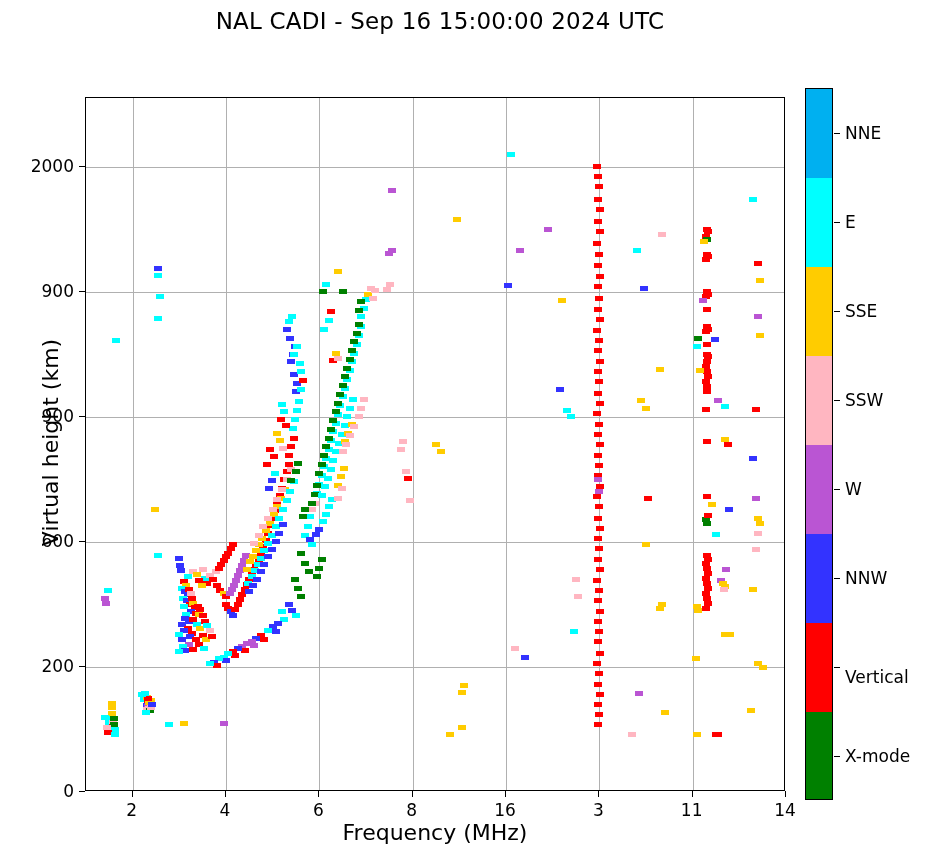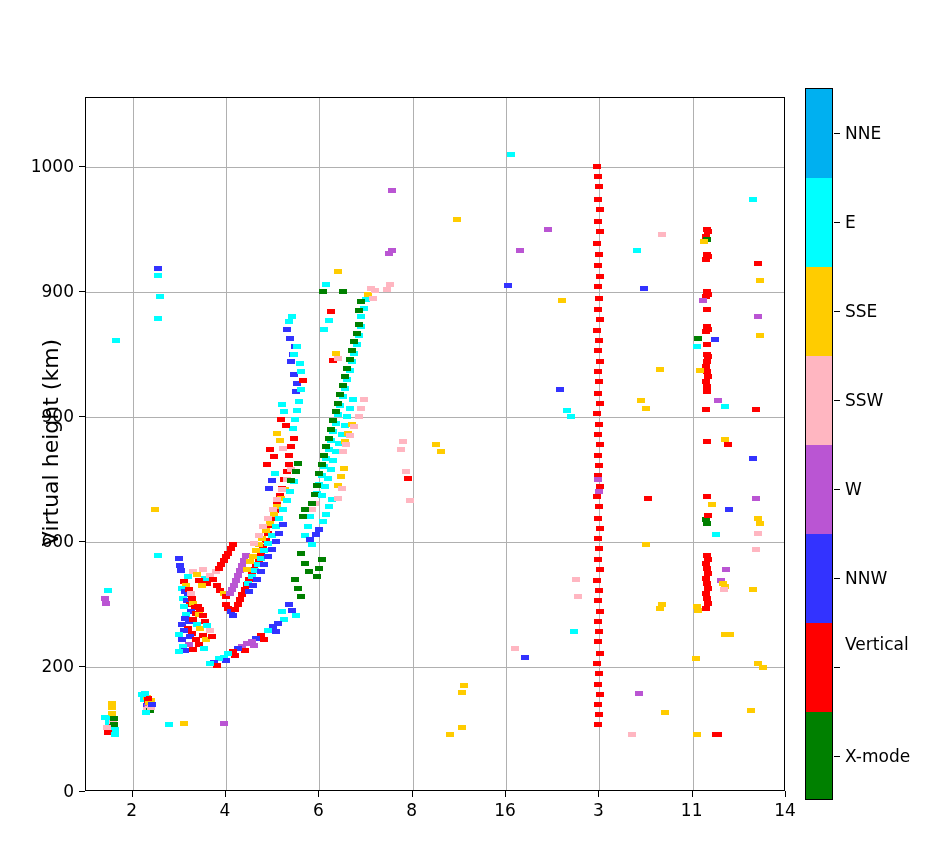--- a/index.html
+++ b/index.html
@@ -178,28 +178,29 @@
     transform: rotate(-90deg);
     transform-origin: center center;
     white-space: nowrap;
   }
 </style>
 </head>
 <body>
 
 <div id="figure">
 
+  <div id="fig-title">NAL CADI - Sep 16 15:00:00 2024 UTC</div>
 
   <div id="ylabel-col">
       <div class="ticklabel-y" style="top: 694px;">0</div>
       <div class="ticklabel-y" style="top: 569px;">200</div>
       <div class="ticklabel-y" style="top: 443.9px;">600</div>
       <div class="ticklabel-y" style="top: 318.9px;">900</div>
       <div class="ticklabel-y" style="top: 193.8px;">900</div>
-      <div class="ticklabel-y" style="top: 68.8px;">1000</div>
+      <div class="ticklabel-y" style="top: 68.8px;">2000</div>
     </div>
 
   <div id="plot-frame">
     <div id="grid-layer">
         <div class="gridline-v" style="left: 46.7px;"></div>
         <div class="gridline-v" style="left: 140px;"></div>
         <div class="gridline-v" style="left: 233.3px;"></div>
         <div class="gridline-v" style="left: 326.7px;"></div>
         <div class="gridline-v" style="left: 420px;"></div>
         <div class="gridline-v" style="left: 513.3px;"></div>
@@ -767,20 +768,21 @@
         <div class="echo" style="left: 670.3px; top: 422.7px; width: 8px; height: 5px; background: rgb(255, 204, 0);"></div>
         <div class="echo" style="left: 668px; top: 432.7px; width: 8px; height: 5px; background: rgb(255, 182, 193);"></div>
         <div class="echo" style="left: 665.7px; top: 448.9px; width: 8px; height: 5px; background: rgb(255, 182, 193);"></div>
         <div class="echo" style="left: 663.3px; top: 488.9px; width: 8px; height: 5px; background: rgb(255, 204, 0);"></div>
         <div class="echo" style="left: 661px; top: 610.2px; width: 8px; height: 5px; background: rgb(255, 204, 0);"></div>
         <div class="echo" style="left: 672.7px; top: 566.5px; width: 8px; height: 5px; background: rgb(255, 204, 0);"></div>
         <div class="echo" style="left: 668px; top: 562.7px; width: 8px; height: 5px; background: rgb(255, 204, 0);"></div>
       </div>
   </div>
 
+  <div id="xlabel">Frequency (MHz)</div>
   <div id="ylabel">Virtual height (km)</div>
 
   <div id="colorbar">
       <div class="cb-seg" style="top: 0px; height: 89.6px; background: rgb(0, 176, 240);"></div>
       <div class="cb-seg" style="top: 89px; height: 89.6px; background: rgb(0, 255, 255);"></div>
       <div class="cb-seg" style="top: 178px; height: 89.6px; background: rgb(255, 204, 0);"></div>
       <div class="cb-seg" style="top: 267px; height: 89.6px; background: rgb(255, 182, 193);"></div>
       <div class="cb-seg" style="top: 356px; height: 89.6px; background: rgb(186, 85, 211);"></div>
       <div class="cb-seg" style="top: 445px; height: 89.6px; background: rgb(51, 51, 255);"></div>
       <div class="cb-seg" style="top: 534px; height: 89.6px; background: rgb(255, 0, 0);"></div>
@@ -793,21 +795,21 @@
       <div class="cb-label" style="top: 221.5px;">E</div>
       <div class="cb-tick" style="top: 310.5px;"></div>
       <div class="cb-label" style="top: 310.5px;">SSE</div>
       <div class="cb-tick" style="top: 399.5px;"></div>
       <div class="cb-label" style="top: 399.5px;">SSW</div>
       <div class="cb-tick" style="top: 488.5px;"></div>
       <div class="cb-label" style="top: 488.5px;">W</div>
       <div class="cb-tick" style="top: 577.5px;"></div>
       <div class="cb-label" style="top: 577.5px;">NNW</div>
       <div class="cb-tick" style="top: 666.5px;"></div>
-      <div class="cb-label" style="top: 644px;">Vertical</div>
+      <div class="cb-label" style="top: 677px;">Vertical</div>
       <div class="cb-tick" style="top: 755.5px;"></div>
       <div class="cb-label" style="top: 755.5px;">X-mode</div>
     </div>
   <div id="cblabel">Azimuth Direction</div>
 
 <div class="tick-x" style="left: 131.7px;"></div>
     <div class="ticklabel-x" style="left: 131.7px;">2</div>
     <div class="tick-x" style="left: 225px;"></div>
     <div class="ticklabel-x" style="left: 225px;">4</div>
     <div class="tick-x" style="left: 318.3px;"></div>

